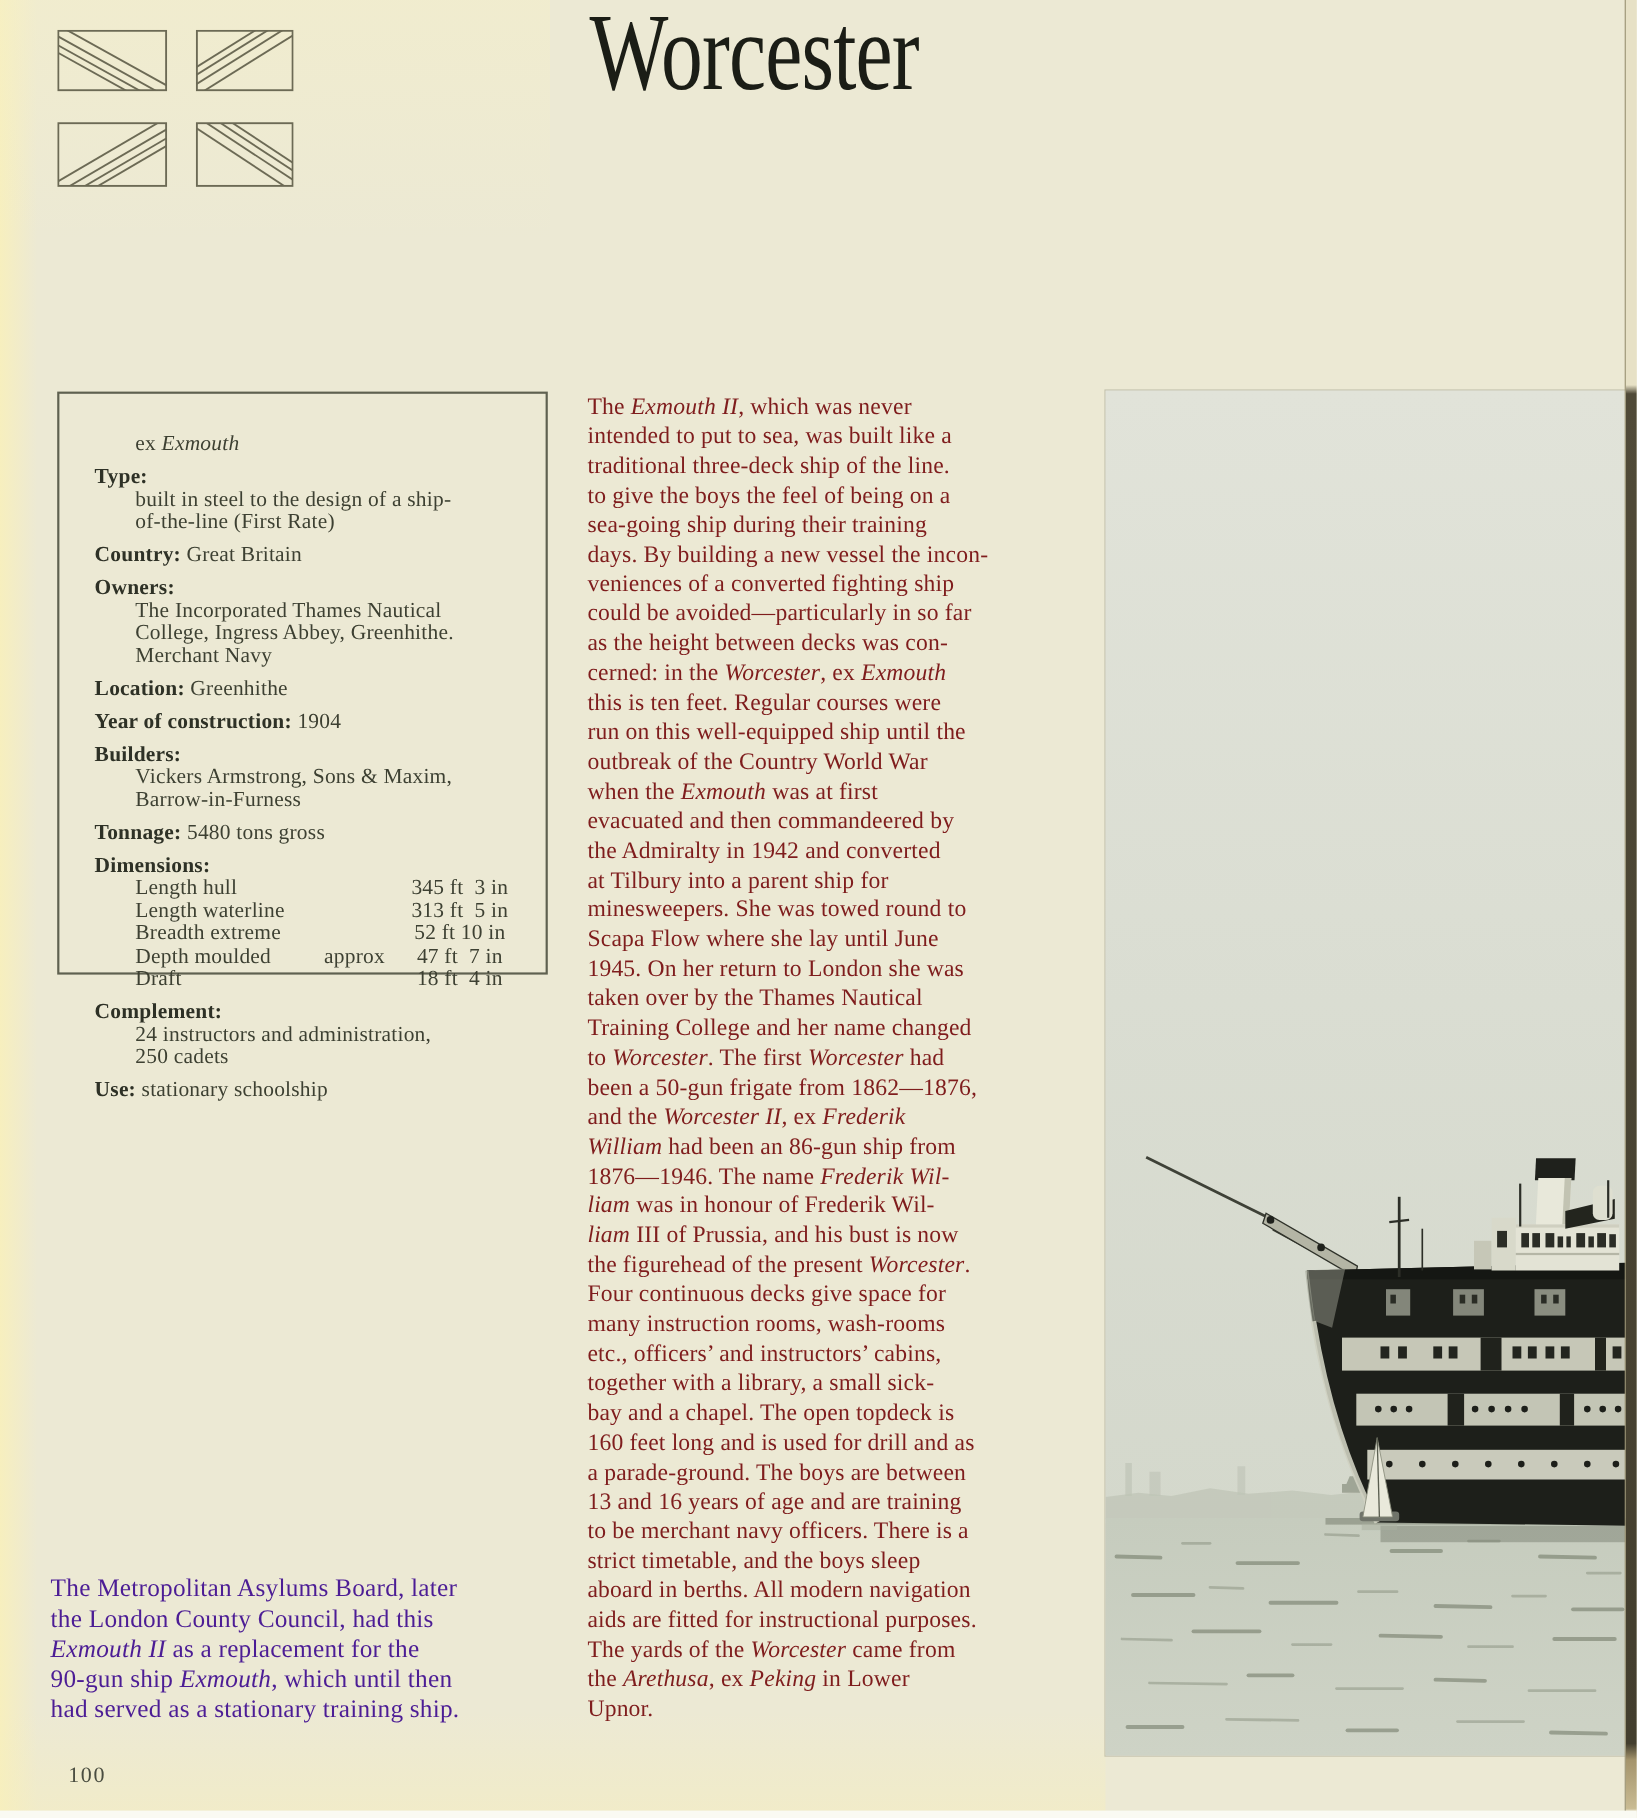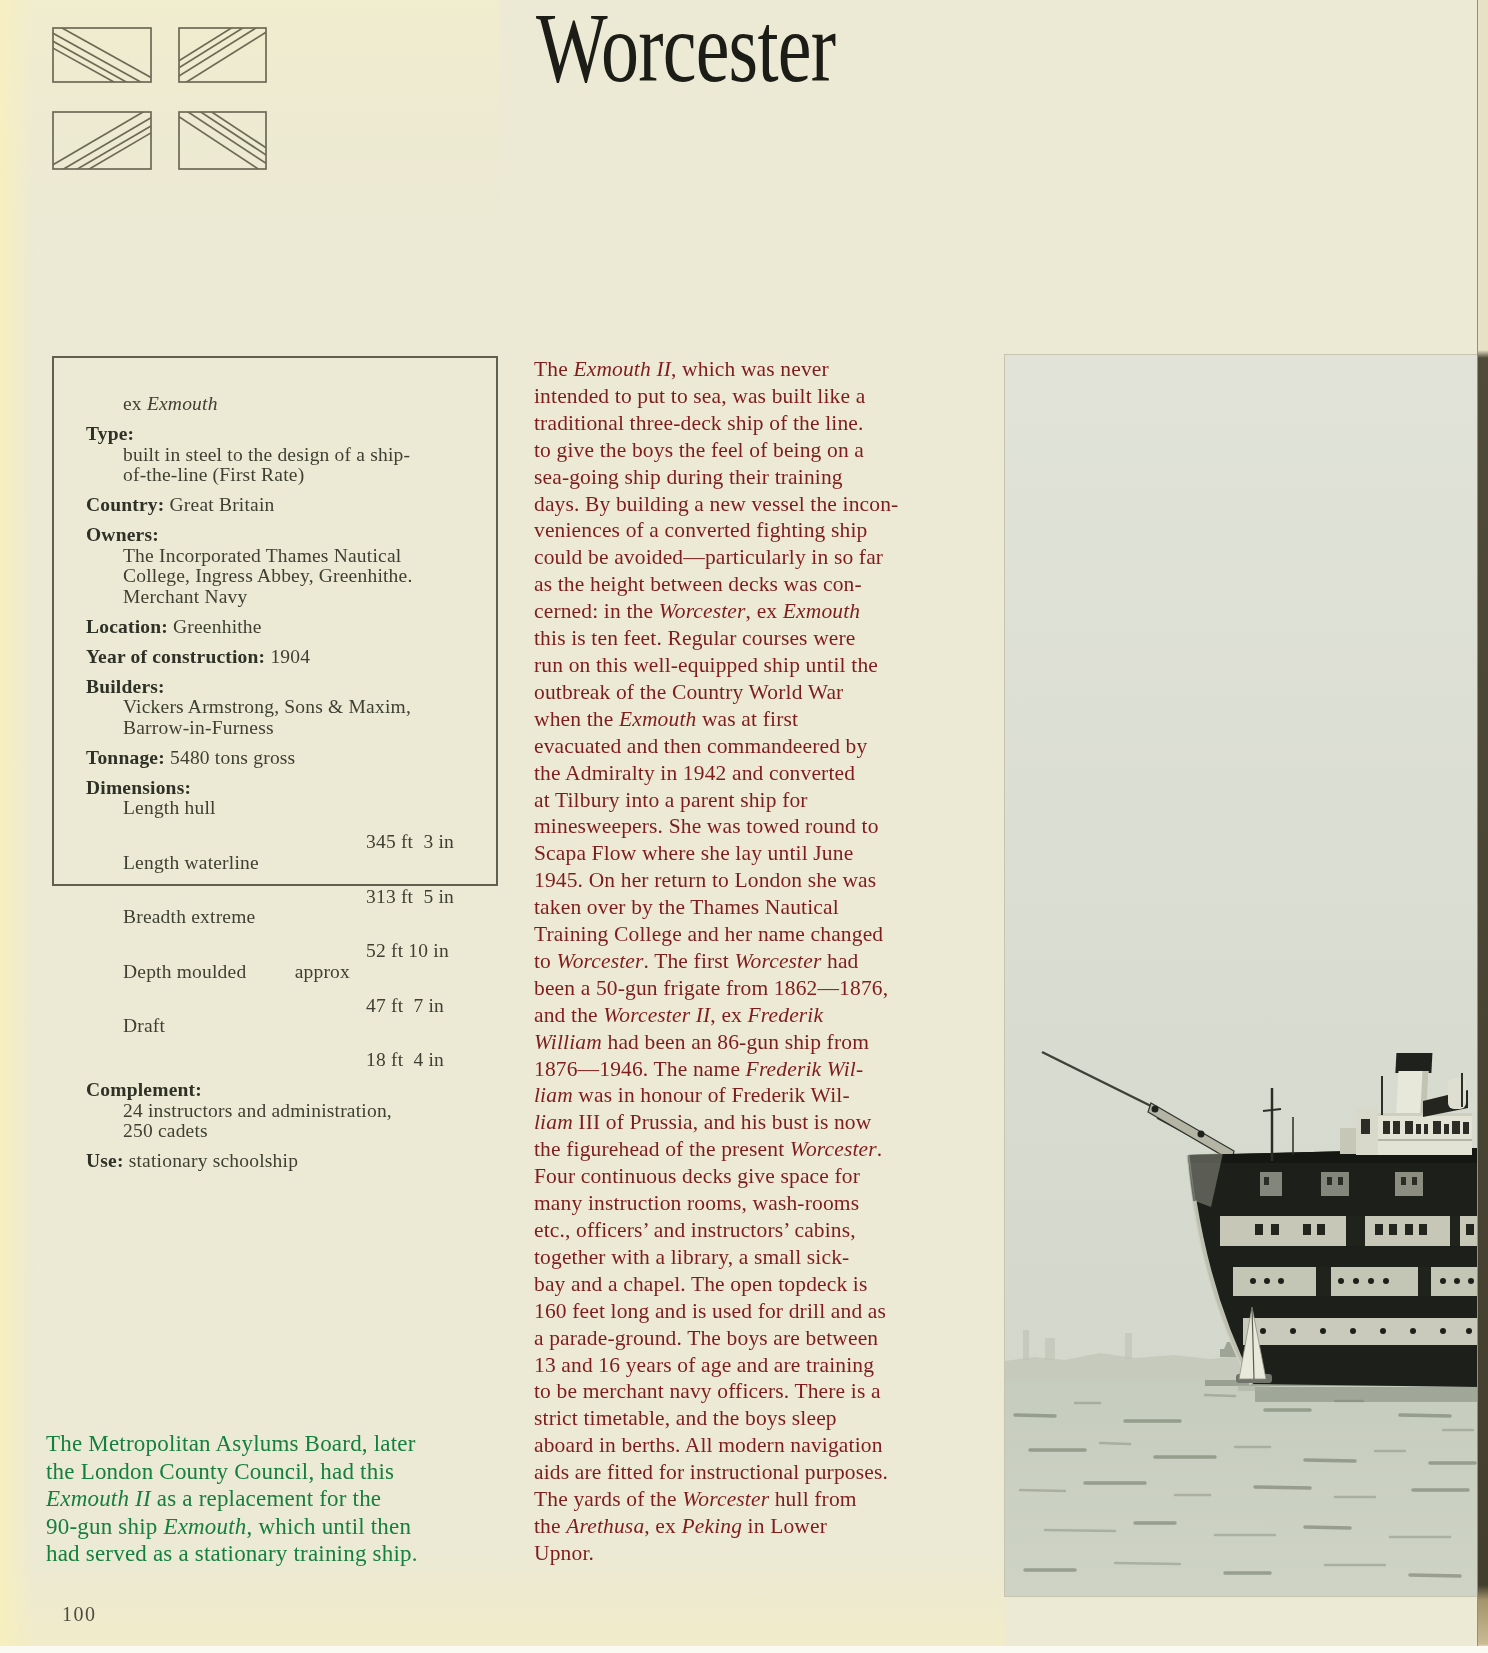--- a/index.html
+++ b/index.html
@@ -28,28 +28,28 @@
 
   .infobox{position:absolute;left:52px;top:356px;width:446px;height:530px;
     border:2px solid #5f6150;box-sizing:border-box;padding:36px 26px 0 32px;
     font-size:19.5px;color:#3d4032;letter-spacing:.2px;}
   .infobox .ln{line-height:20.5px;white-space:pre;}
   .infobox .gap{margin-top:9.5px;}
   .infobox .ind{padding-left:37px;}
   .dim{display:flex;}
   .mid{padding-right:16px;}
   .auto{margin-left:auto;}
-  .rval{white-space:pre;text-align:left;min-width:104px;margin-top:34px;}
+  .rval{white-space:pre;text-align:center;min-width:104px;}
 
   .bodycol{position:absolute;left:534px;top:356px;width:470px;
     font-size:21.5px;color:#7f1d1d;letter-spacing:.15px;}
   .bodycol .ln{line-height:26.9px;white-space:pre;}
 
   .bottompara{position:absolute;left:46px;top:1430px;width:470px;
-    font-size:23px;color:#15803d;letter-spacing:.2px;}
+    font-size:23px;color:#4c1d95;letter-spacing:.2px;}
   .bottompara .ln{line-height:27.6px;white-space:pre;}
 
   .pagenum{position:absolute;left:62px;top:1603px;font-size:20px;color:#4a4d40;letter-spacing:1.5px;}
 
   .photo{position:absolute;left:1005px;top:355px;width:473px;height:1241px;
     background:#dadcd2;outline:1px solid rgba(110,110,90,.3);}
   .photo svg{position:absolute;inset:0;width:100%;height:100%;display:block;}
 </style>
 </head>
 <body>
@@ -168,21 +168,21 @@
       <div class="ln"><span class="lseg"><span>etc., officers’ and instructors’ cabins,</span></span></div>
       <div class="ln"><span class="lseg"><span>together with a library, a small sick-</span></span></div>
       <div class="ln"><span class="lseg"><span>bay and a chapel. The open topdeck is</span></span></div>
       <div class="ln"><span class="lseg"><span>160 feet long and is used for drill and as</span></span></div>
       <div class="ln"><span class="lseg"><span>a parade-ground. The boys are between</span></span></div>
       <div class="ln"><span class="lseg"><span>13 and 16 years of age and are training</span></span></div>
       <div class="ln"><span class="lseg"><span>to be merchant navy officers. There is a</span></span></div>
       <div class="ln"><span class="lseg"><span>strict timetable, and the boys sleep</span></span></div>
       <div class="ln"><span class="lseg"><span>aboard in berths. All modern navigation</span></span></div>
       <div class="ln"><span class="lseg"><span>aids are fitted for instructional purposes.</span></span></div>
-      <div class="ln"><span class="lseg"><span>The yards of the </span><span class="it">Worcester</span><span> hull from</span></span></div>
+      <div class="ln"><span class="lseg"><span>The yards of the </span><span class="it">Worcester</span><span> came from</span></span></div>
       <div class="ln"><span class="lseg"><span>the </span><span class="it">Arethusa</span><span>, ex </span><span class="it">Peking</span><span> in Lower</span></span></div>
       <div class="ln"><span class="lseg"><span>Upnor.</span></span></div>
     </div>
 
   <div class="bottompara">
       <div class="ln"><span class="lseg"><span>The Metropolitan Asylums Board, later</span></span></div>
       <div class="ln"><span class="lseg"><span>the London County Council, had this</span></span></div>
       <div class="ln"><span class="lseg"><span class="it">Exmouth II</span><span> as a replacement for the</span></span></div>
       <div class="ln"><span class="lseg"><span>90-gun ship </span><span class="it">Exmouth</span><span>, which until then</span></span></div>
       <div class="ln"><span class="lseg"><span>had served as a stationary training ship.</span></span></div>

